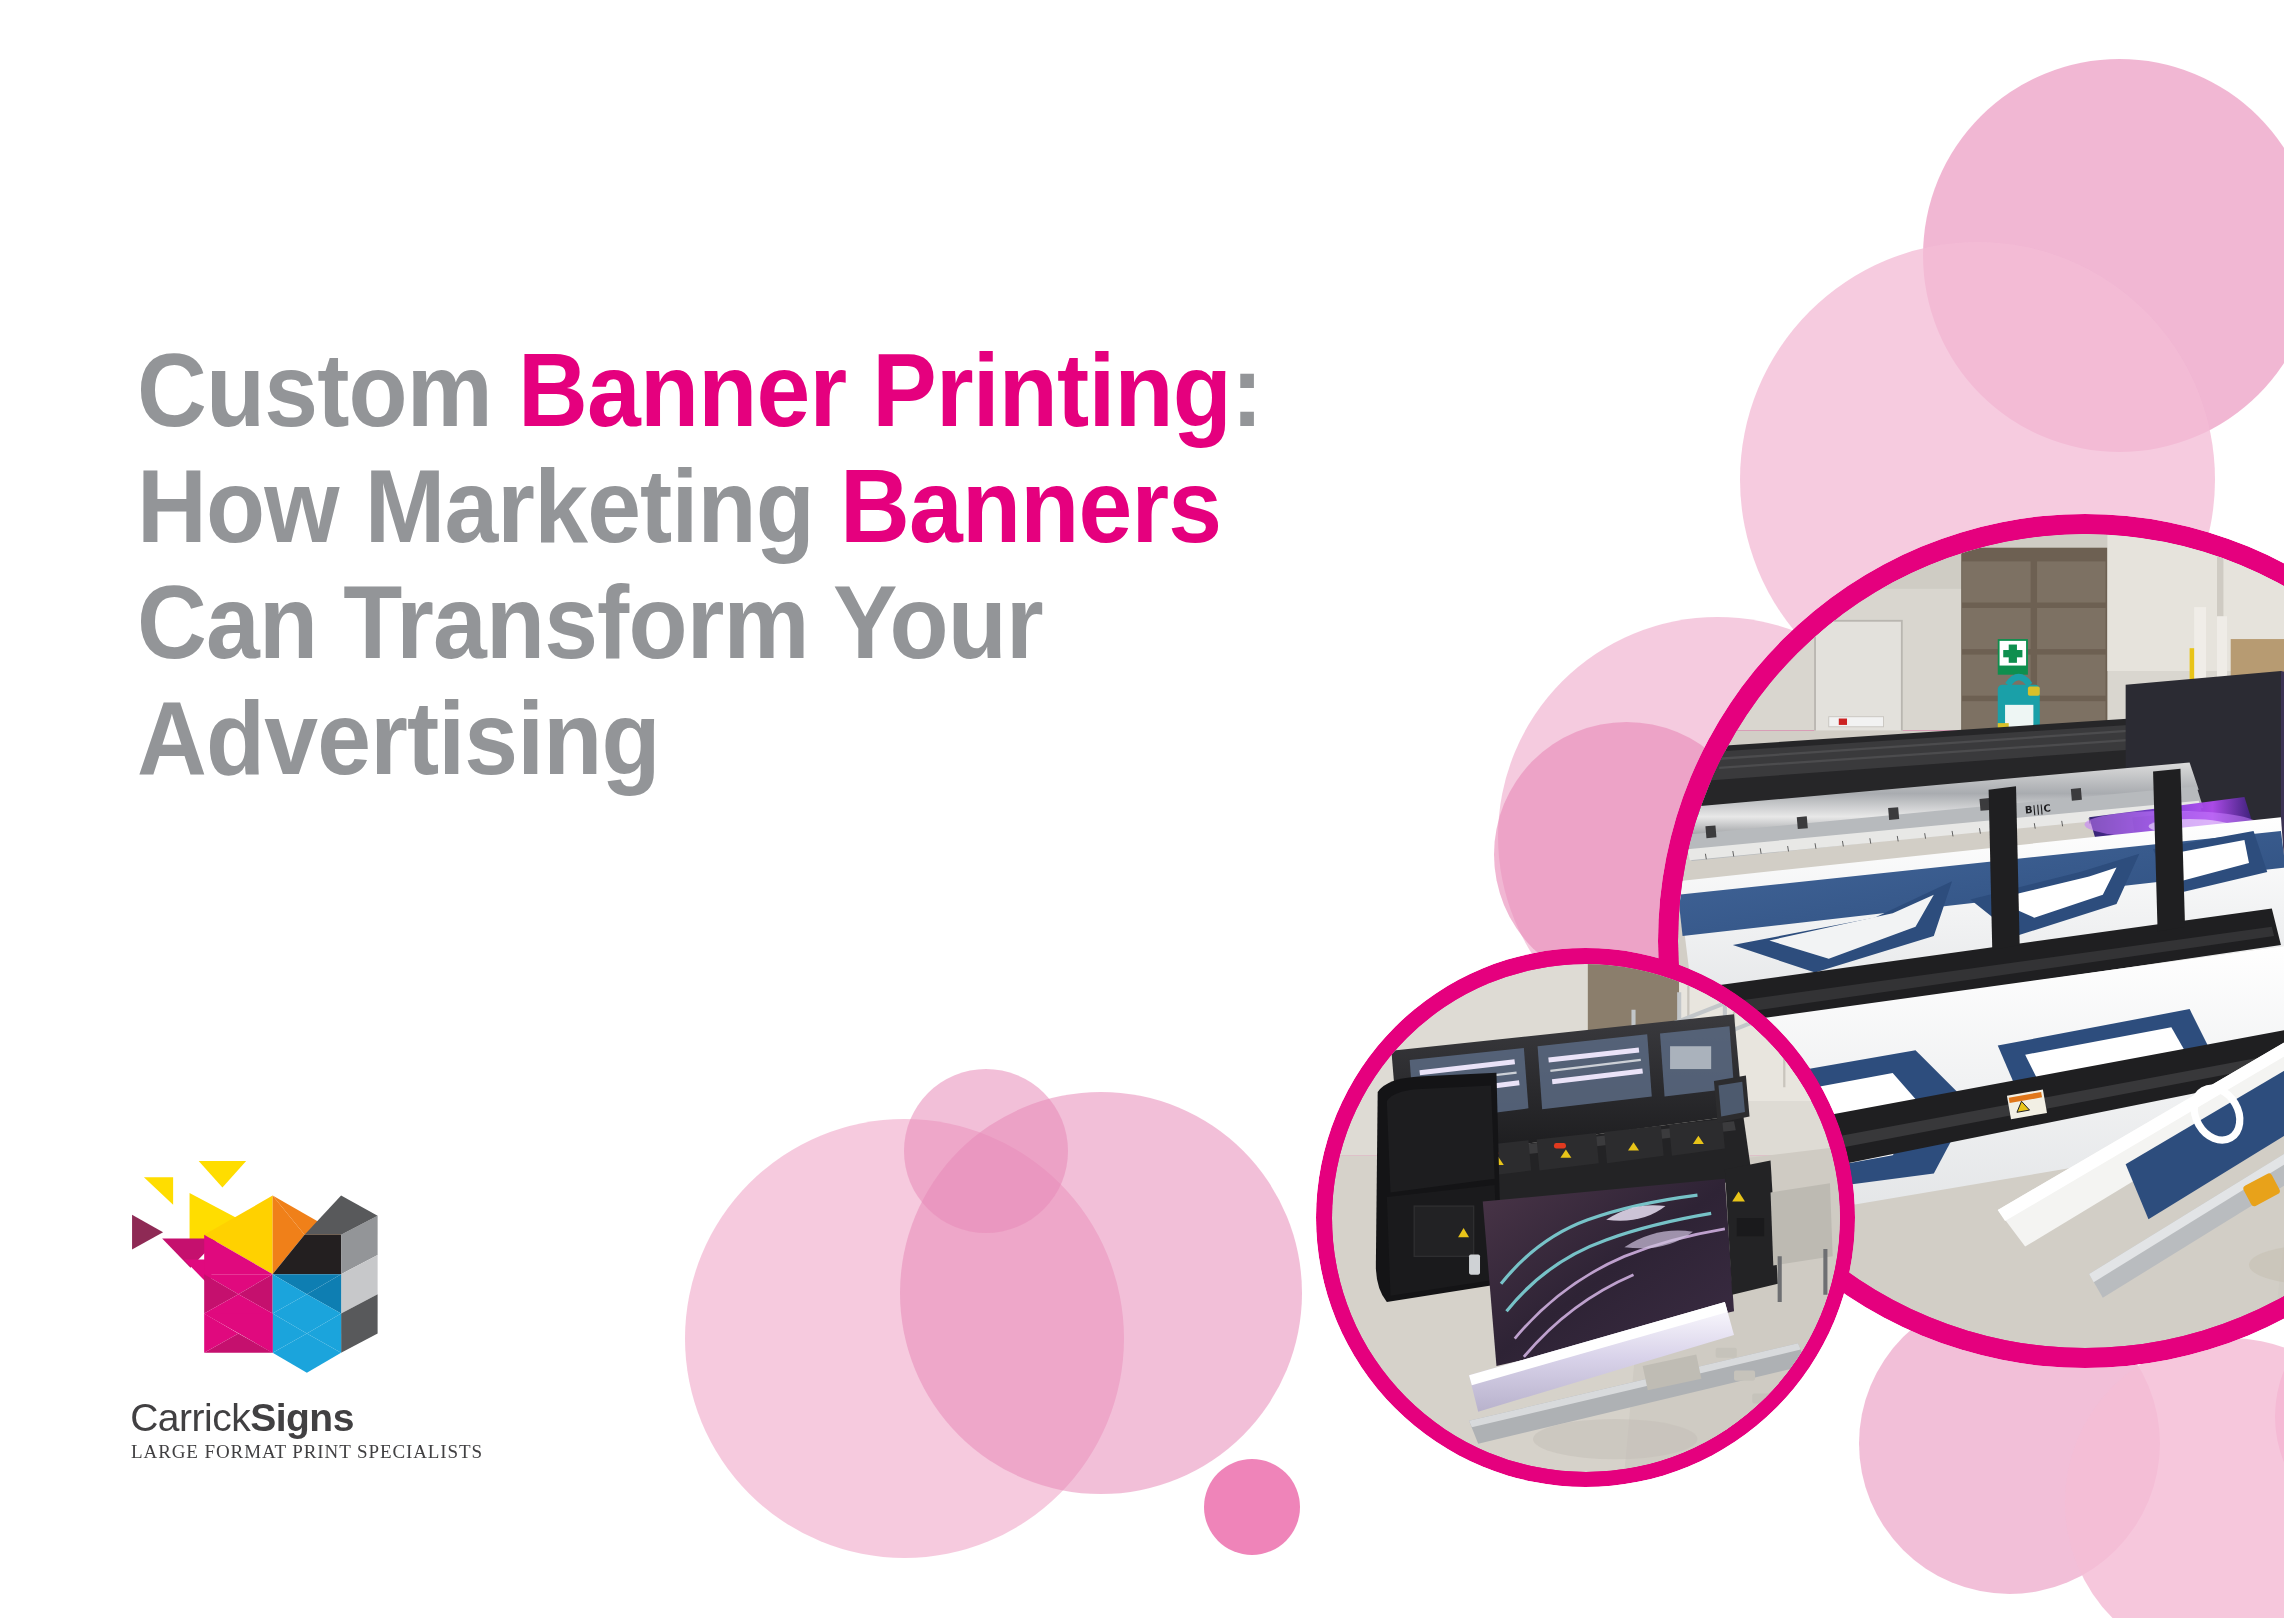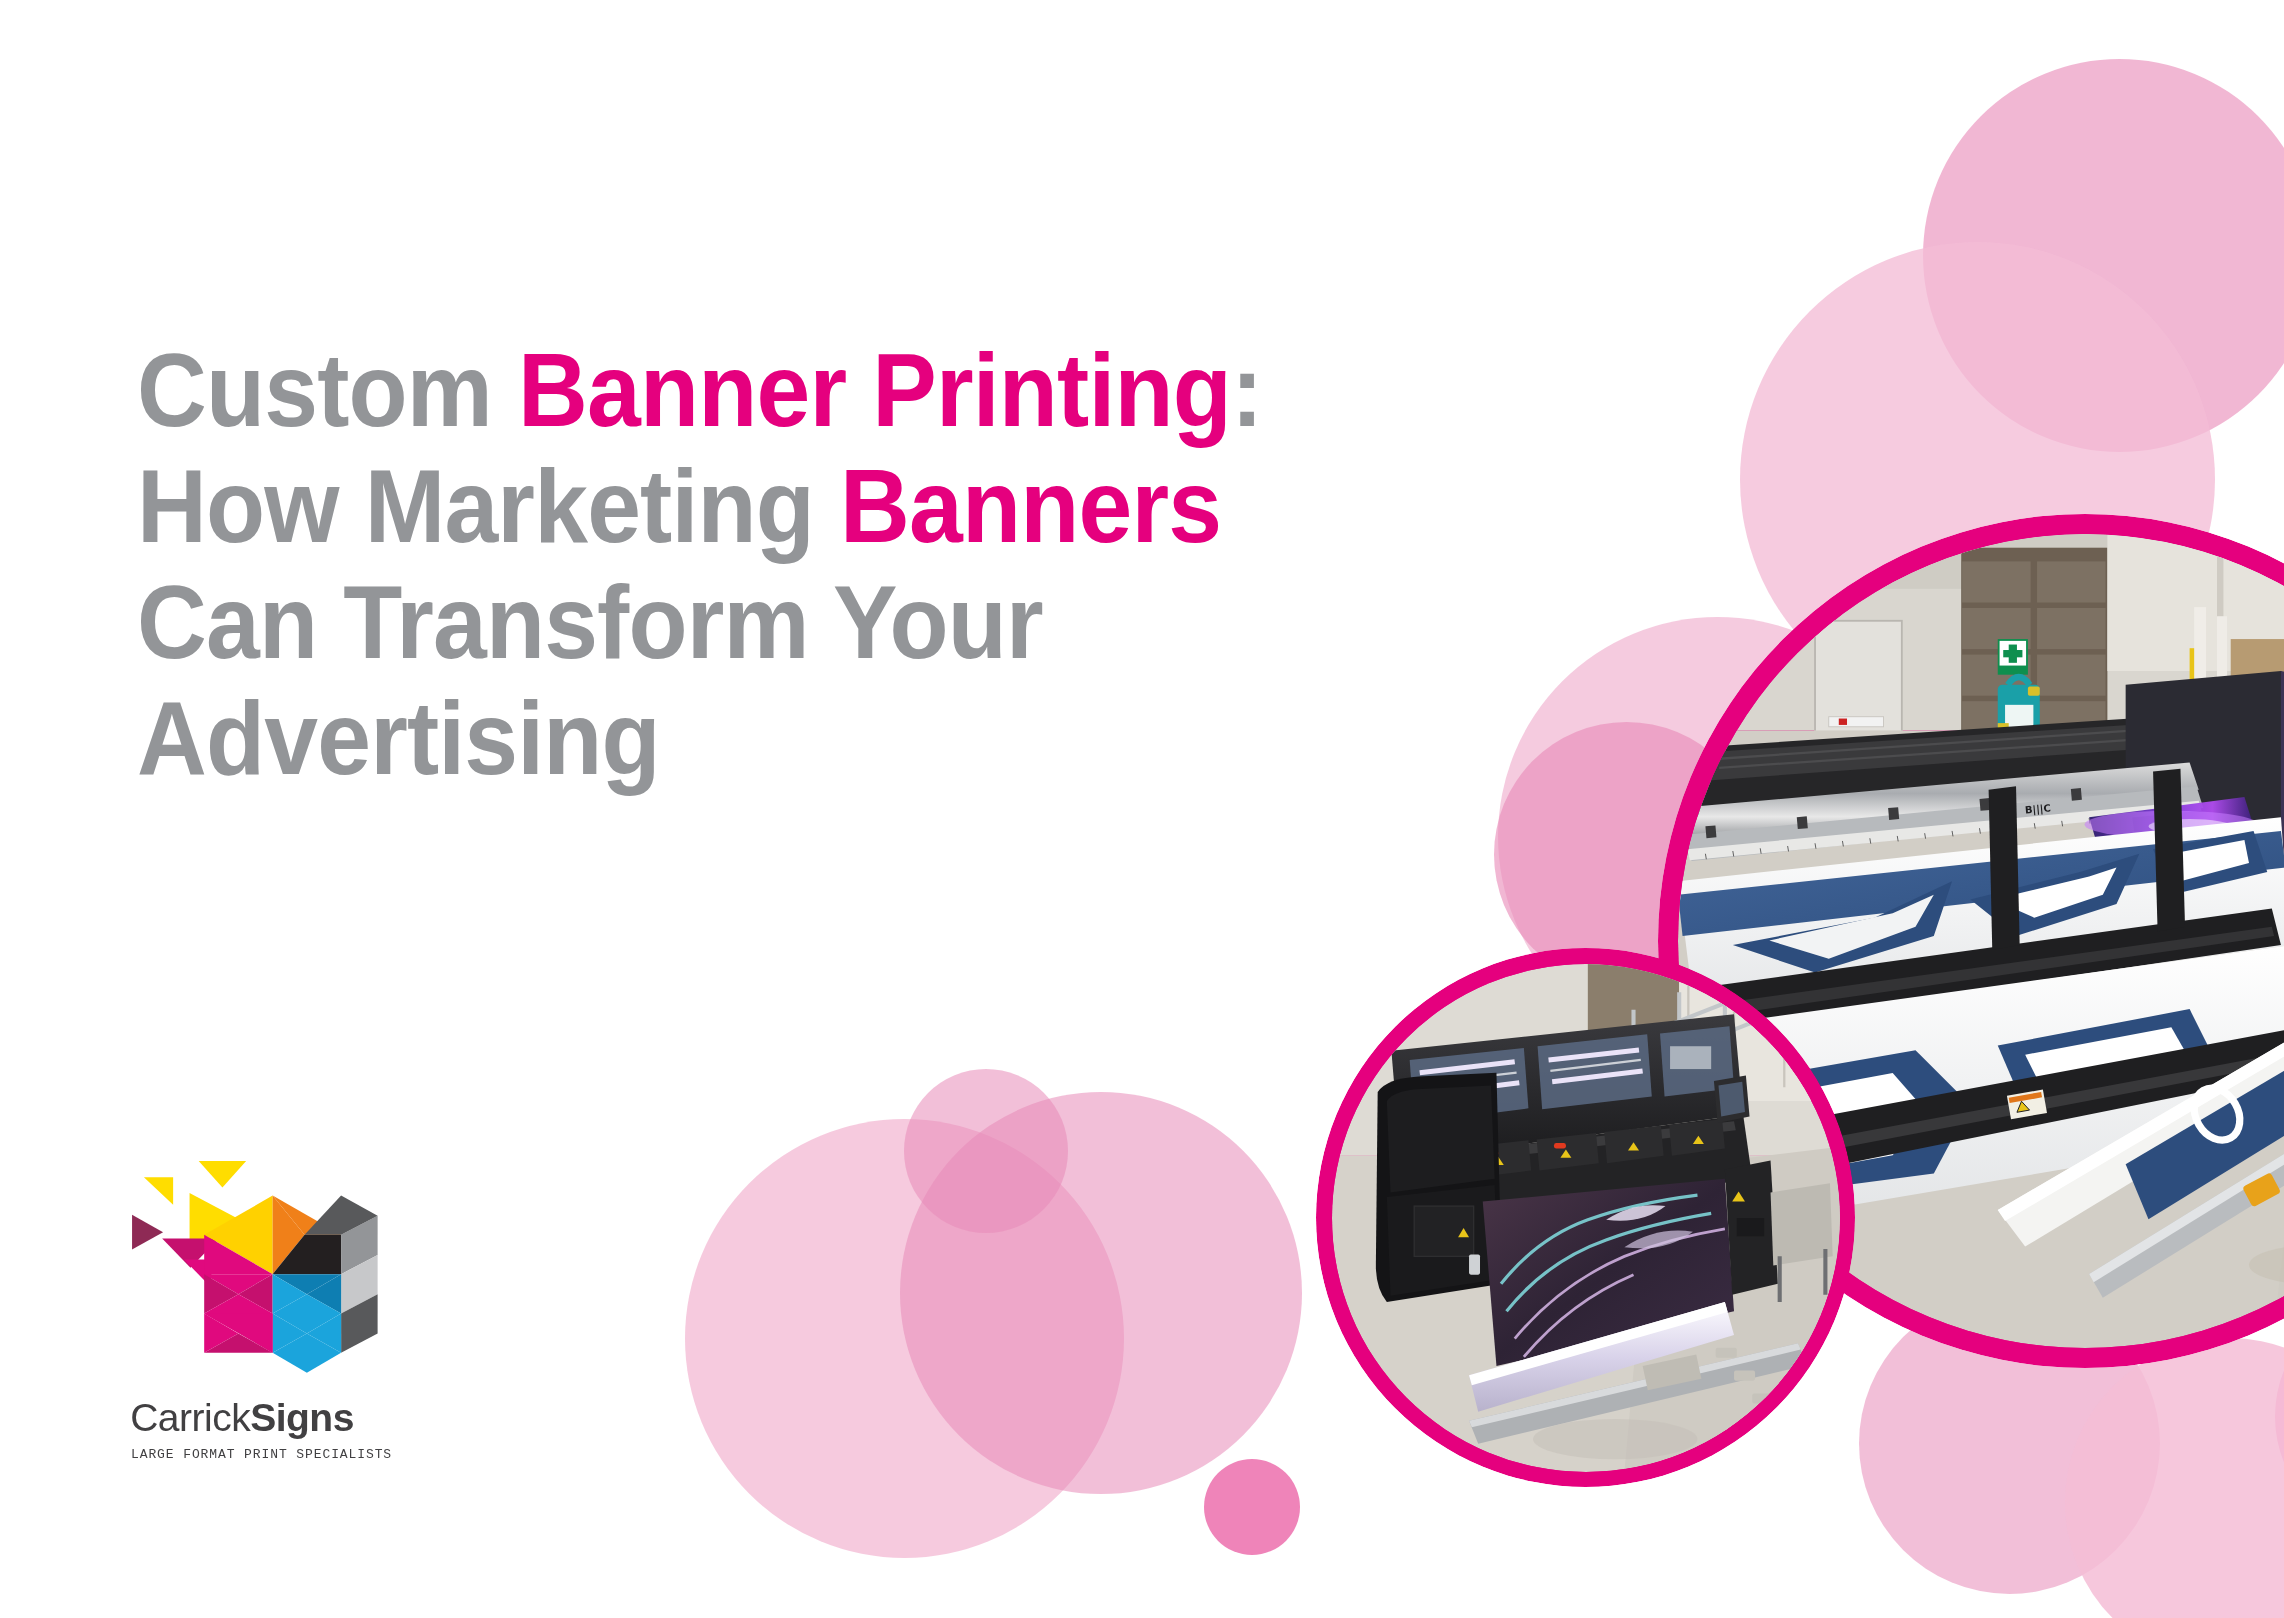--- a/index.html
+++ b/index.html
@@ -29,22 +29,22 @@
   .p { color:#E5007E; }
 
   
   .logo { position:absolute; left:122px; top:1137px; width:292px; }
   .logo-mark { position:relative; width:283px; height:256px; }
   .logo-mark svg { width:100%; height:100%; display:block; }
   .logo-word { margin-top:4.6px; margin-left:8.2px; font-size:39px; font-weight:normal;
                color:#414042; letter-spacing:-0.5px; font-family:"Liberation Sans", sans-serif;
                line-height:1; white-space:nowrap; }
   .logo-word b { font-weight:bold; }
-  .logo-tag { margin-left:9px; margin-top:10px; font-size:13px; color:#414042;
-              letter-spacing:0.9px; font-family:Liberation Mono, monospace; white-space:nowrap; }
+  .logo-tag { margin-left:9px; margin-top:4px; font-size:19px; color:#414042;
+              letter-spacing:0.9px; font-family:Liberation Serif, serif; white-space:nowrap; }
 
   
   .photo-wrap { position:absolute; border-radius:50%; overflow:hidden; }
   .ring { position:absolute; border-radius:50%; }
   .photo { position:absolute; border-radius:50%; overflow:hidden; }
   .photo svg { display:block; }
 </style>
 </head>
 <body>
 

